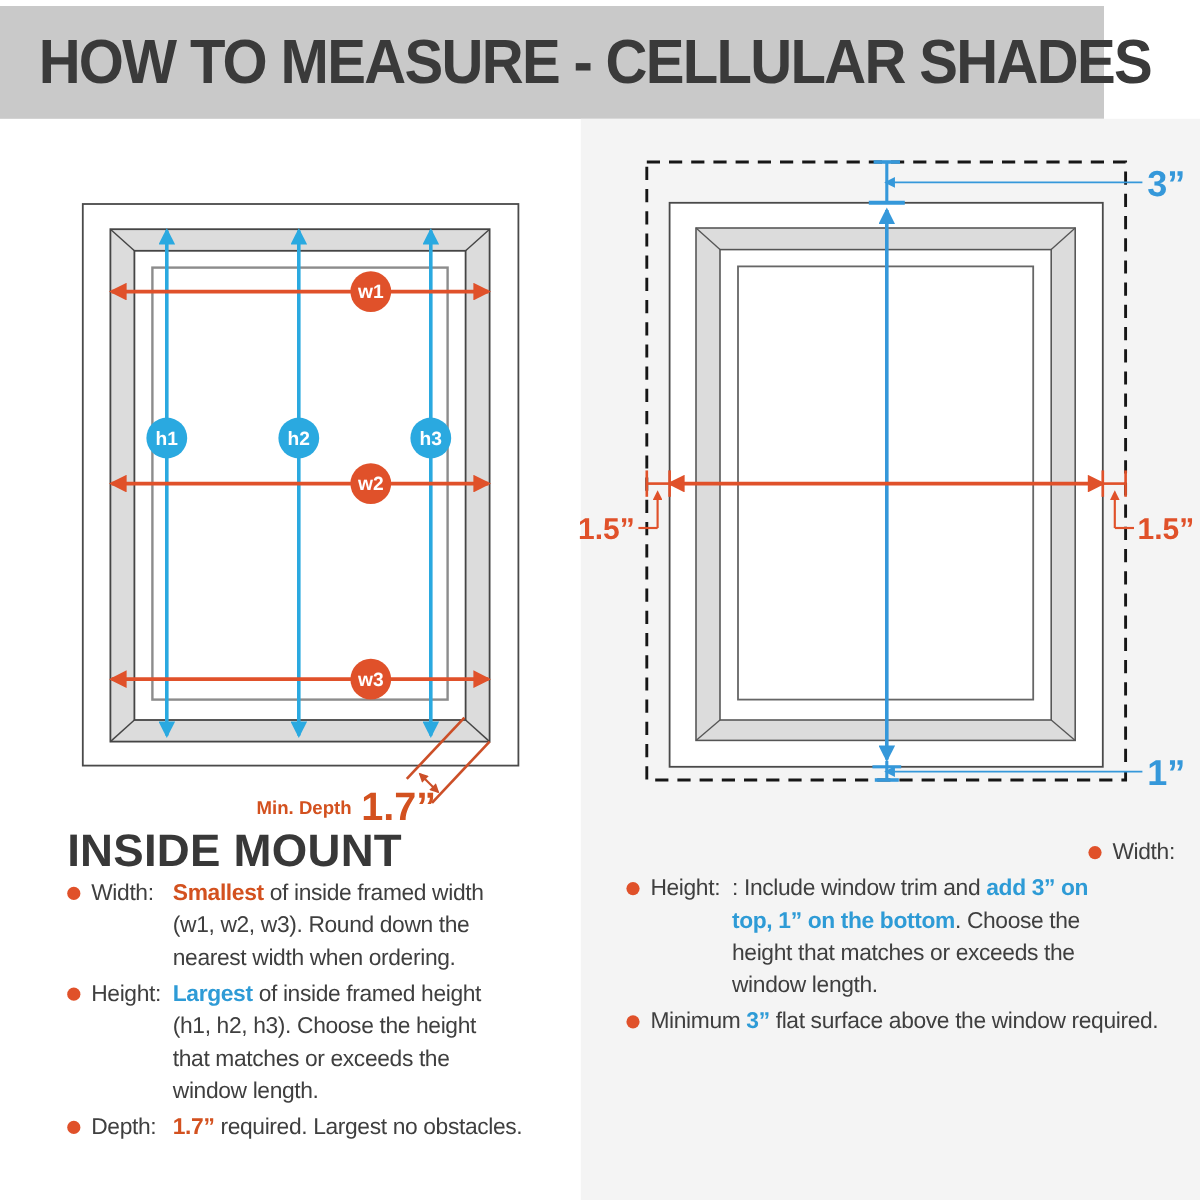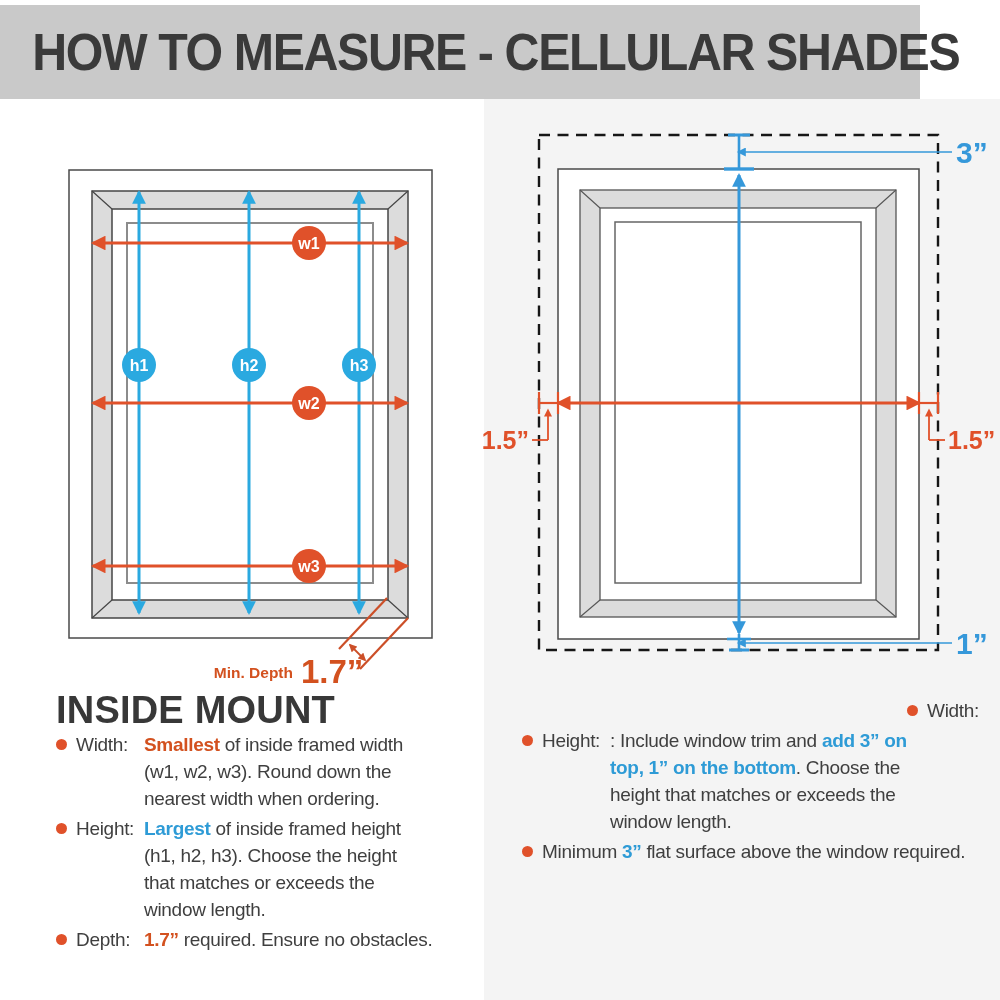--- a/index.html
+++ b/index.html
@@ -195,21 +195,21 @@
       <span class="term">Height:</span>
       <span class="desc"><span class="em-blue">Largest</span><span> of inside framed height
 (h1, h2, h3). Choose the height
 that matches or exceeds the
 window length.</span></span>
     </div>
 
     <div class="bullet">
       <span class="dot"></span>
       <span class="term">Depth:</span>
-      <span class="desc"><span class="em-orange">1.7”</span><span> required. Ensure no obstacles.</span></span>
+      <span class="desc"><span class="em-orange">1.7”</span><span> required. Largest no obstacles.</span></span>
     </div>
   </section>
 
   <section class="col col-right">
 
     <div class="bullet">
       <span class="dot"></span>
       <span class="term">Width:</span>
     </div>
 

